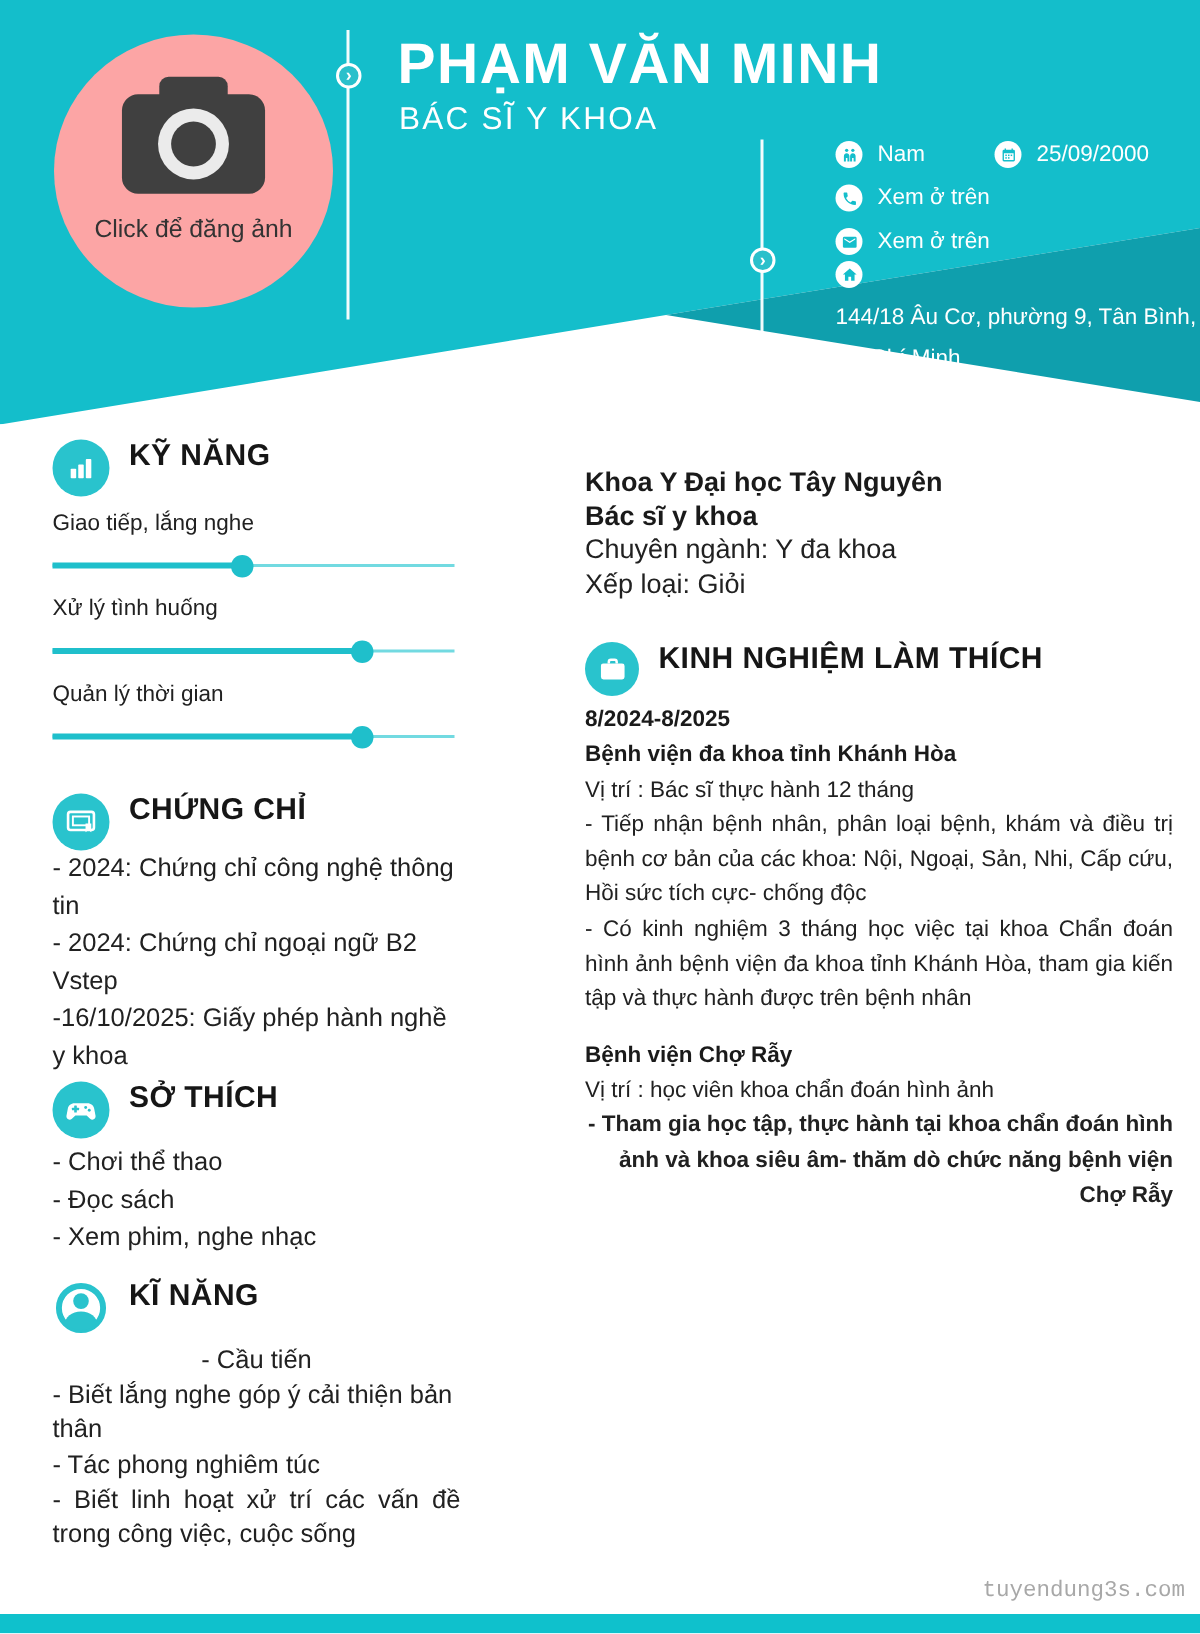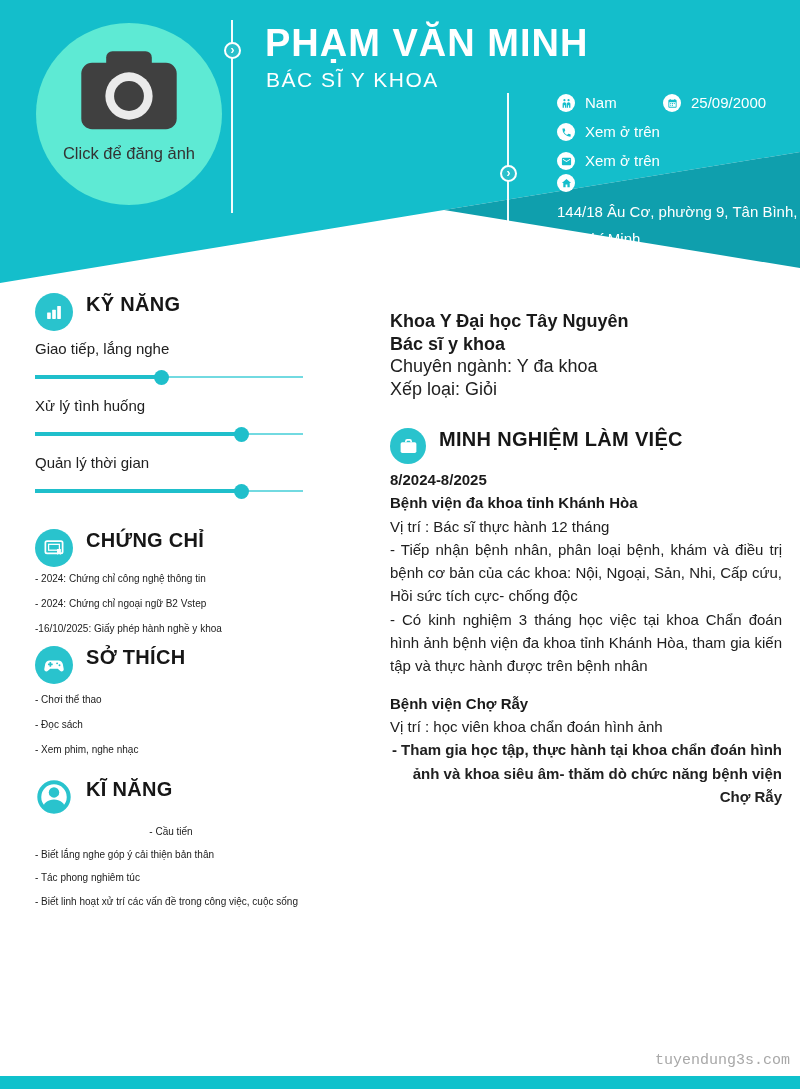--- a/index.html
+++ b/index.html
@@ -7,21 +7,21 @@
   .page { position:relative; width:800px; height:1089px; background:#ffffff; overflow:hidden; }
 
   
   .header { position:absolute; left:0; top:0; width:800px; height:283px; }
   .header-bg-light { position:absolute; inset:0; background:#14BECB;
     clip-path:polygon(0 0,800px 0,800px 152px,444px 210px,0 283px); }
   .header-bg-dark { position:absolute; inset:0; background:#0F9FAD;
     clip-path:polygon(444px 210px,800px 152px,800px 268px); }
 
   .photo-circle { position:absolute; left:36px; top:23px; width:186px; height:182px;
-    background:#5eead4; border-radius:50%; cursor:pointer; }
+    background:#fca5a5; border-radius:50%; cursor:pointer; }
   .camera-svg { position:absolute; left:37px; top:23px; }
   .photo-text { position:absolute; left:0; top:121px; width:186px; text-align:center;
     font-size:16.5px; color:#333333; }
 
   .vline { position:absolute; width:2px; background:rgba(255,255,255,.95); }
   .vline1 { left:231px; top:20px; height:193px; }
   .vline2 { left:507px; top:93px; height:135px; }
   .chev { position:absolute; width:17px; height:17px; border-radius:50%;
     background:#2AC0CB; border:2px solid #ffffff; color:#ffffff; font-size:12px;
     line-height:12px; text-align:center; font-weight:bold; }
@@ -46,21 +46,21 @@
   .col-right { position:absolute; left:390px; top:297px; width:392px; }
 
   .sec { display:flex; align-items:flex-start; gap:13px; }
   .sec-icon { flex:0 0 auto; width:38px; height:38px; border-radius:50%; background:#29C3CD;
     display:flex; align-items:center; justify-content:center; }
   .sec-icon svg { width:22px; height:22px; fill:#ffffff; }
   .sec-icon.ring { background:#ffffff; }
   .sec-icon.ring svg { width:38px; height:38px; }
   .sec-title { font-size:20px; font-weight:bold; color:#161616; letter-spacing:.3px; }
 
-  .bullets { font-size:10px; color:#212121; }
+  .bullets { font-size:17px; color:#212121; }
   .bullets div, .bullets p { line-height:25px; }
 
   
   .sliders { margin-top:8px; }
   .slider-item { margin-bottom:10px; }
   .slider-label { font-size:15px; color:#212121; line-height:20px; }
   .slider { position:relative; height:17px; margin-top:10px; width:268px; }
   .slider-track { position:absolute; left:0; right:0; top:7px; height:2px; background:#72DAE1; }
   .slider-fill { position:absolute; left:0; top:6px; height:4px; background:#1FBFCB; }
   .slider-thumb { position:absolute; top:1px; width:15px; height:15px; border-radius:50%;
@@ -283,21 +283,21 @@
 
     <div class="gap28"></div>
 
     <div class="sec">
       <span class="sec-icon" style="width:36px;height:36px;">
         <svg viewBox="0 0 24 24" style="width:21px;height:21px;">
             <path d="M9 7.2V6c0-.9.7-1.6 1.6-1.6h2.8c.9 0 1.6.7 1.6 1.6v1.2" fill="none" stroke="#fff" stroke-width="1.9"></path>
             <rect x="3" y="7.2" width="18" height="12.2" rx="1.9" fill="#fff"></rect>
           </svg>
       </span>
-      <span class="sec-title">MINH NGHIỆM LÀM VIỆC</span>
+      <span class="sec-title">KINH NGHIỆM LÀM THÍCH</span>
     </div>
 
     <div class="exp">
       <div class="job1">
         <div class="b">8/2024-8/2025</div>
         <div class="b">Bệnh viện đa khoa tỉnh Khánh Hòa</div>
         <div>Vị trí : Bác sĩ thực hành 12 tháng</div>
         <p class="just">- Tiếp nhận bệnh nhân, phân loại bệnh, khám và điều trị bệnh cơ bản của các khoa: Nội, Ngoại, Sản, Nhi, Cấp cứu, Hồi sức tích cực- chống độc</p>
         <p class="just">- Có kinh nghiệm 3 tháng học việc tại khoa Chẩn đoán hình ảnh bệnh viện đa khoa tỉnh Khánh Hòa, tham gia kiến tập và thực hành được trên bệnh nhân</p>
       </div>

